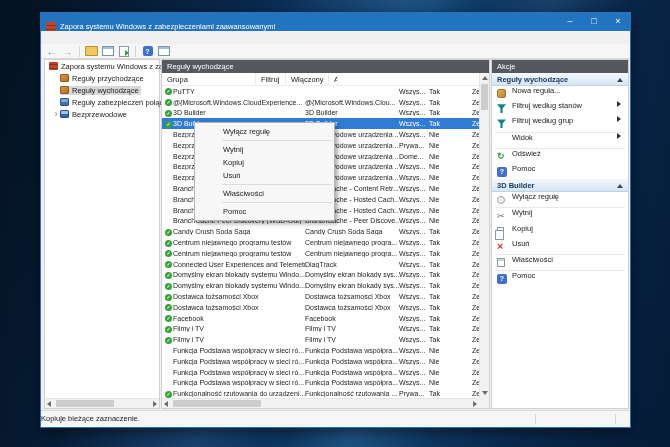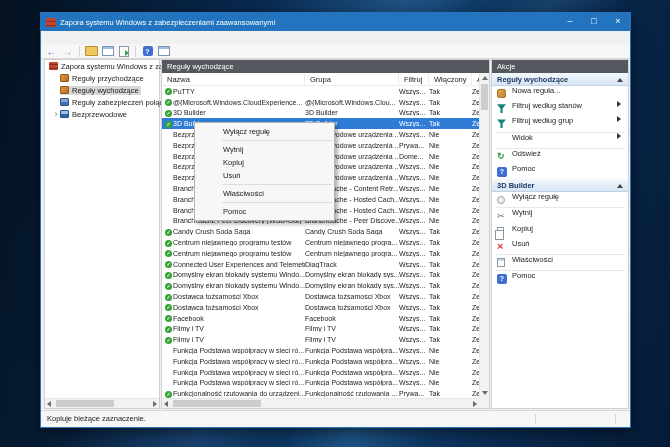--- a/index.html
+++ b/index.html
@@ -5,21 +5,21 @@
   html,body{margin:0;padding:0;width:670px;height:447px;overflow:hidden;
     font-family:"Liberation Sans",sans-serif;}
   .desktop{position:relative;width:670px;height:447px;overflow:hidden;
     background:
       linear-gradient(115deg, rgba(70,140,210,0) 30%, rgba(80,150,215,.22) 46%, rgba(70,140,210,0) 54%),
       linear-gradient(115deg, rgba(90,160,220,0) 56%, rgba(100,170,225,.15) 63%, rgba(90,160,220,0) 72%),
       linear-gradient(100deg,#04111f 0%, #0a2c55 38%, #124472 58%, #0a2a50 78%, #051b36 100%);}
   .window{position:absolute;left:40px;top:12px;width:591px;height:416px;background:#f0f0f0;
     border:1px solid #2a71bd;box-shadow:0 4px 14px rgba(0,0,0,.5);box-sizing:border-box;}
   
-  .titlebar{position:absolute;left:0;top:0;right:0;height:18px;background:#2374be;display:flex;align-items:center;}
+  .titlebar{position:absolute;left:0;top:0;right:0;height:18px;background:#2374be;display:flex;align-items:flex-end;}
   .win-icon{width:10px;height:9px;margin:0 4px 0 5px;border-radius:1px;
     background:linear-gradient(#c0452e 0 3px,#8f2f1d 3px 4px,#c0452e 4px 7px,#8f2f1d 7px 8px,#b5432c 8px);}
   .title{color:#fff;font-size:7.5px;flex:1;white-space:nowrap;overflow:hidden;}
   .controls{display:flex;height:18px;}
   .ctrl{width:24px;text-align:center;color:#fff;font-size:9px;line-height:17px;}
   
   .menubar{position:absolute;left:0;top:18px;right:0;height:13px;background:#f6f6f6;line-height:13px;}
   .mitem{display:inline-block;padding:0 6px;font-size:7.5px;color:#1a1a1a;}
   
   .toolbar{position:absolute;left:0;top:31px;right:0;height:15px;background:#f6f6f6;
@@ -106,21 +106,21 @@
   .ai-props{width:8px;height:9px;background:#fff;border:1px solid #8a98a6;box-shadow:inset 0 2px 0 #c9d6e4;box-sizing:border-box;}
   .ai-export{width:8px;height:9px;background:#fff;border:1px solid #8a98a6;position:relative;box-sizing:border-box;}
   .ai-export::after{content:"";position:absolute;right:-4px;bottom:0;border:3px solid transparent;border-left:4px solid #2f9e44;}
   
   .context-menu{position:absolute;left:153px;top:109px;width:139px;background:#f7f7f7;border:1px solid #b4b4b4;
     box-shadow:3px 3px 4px rgba(0,0,0,.3);padding:2px 0;z-index:60;}
   .cmitem{height:13px;line-height:13px;padding-left:28px;font-size:7.5px;color:#1a1a1a;white-space:nowrap;}
   .cmsep{height:1px;background:#dcdcdc;margin:2px 2px 2px 27px;}
   
   .statusbar{position:absolute;left:0;right:0;bottom:0;height:17px;background:#f6f6f6;border-top:1px solid #d9d9d9;
-    font-size:7.5px;color:#1a1a1a;line-height:16px;padding-left:6px;box-sizing:border-box;}
+    font-size:7.5px;color:#1a1a1a;line-height:16px;padding-left:0;box-sizing:border-box;}
   .sb-sep{position:absolute;top:3px;bottom:3px;width:1px;background:#d8d8d8;}
   .sb-sep.s1{right:94px;} .sb-sep.s2{right:14px;}
 </style>
 </head>
 <body>
 
 <div class="desktop">
   <div class="window">
 
     <div class="titlebar">
@@ -197,21 +197,20 @@
         <div class="hscroll tree-h">
           <span class="sarrow left"></span>
           <span class="hthumb" style="left:11px;width:58px;"></span>
           <span class="sarrow right"></span>
         </div>
       </div>
 
       <div class="list-panel">
         <div class="panel-title">Reguły wychodzące</div>
         <div class="col-header">
-            <span class="ch" style="width:143px">Nazwa</span>
             <span class="ch" style="width:94px">Grupa</span>
             <span class="ch" style="width:30px">Filtruj</span>
             <span class="ch" style="width:43px">Włączony</span>
             <span class="ch" style="width:9px">Ak</span>
           </div>
         <div class="rows">
   <div class="lrow">
     <span class="cell c-ic"><i class="gc">✓</i></span>
     <span class="cell c-name">PuTTY</span>
     <span class="cell c-grp"></span>

